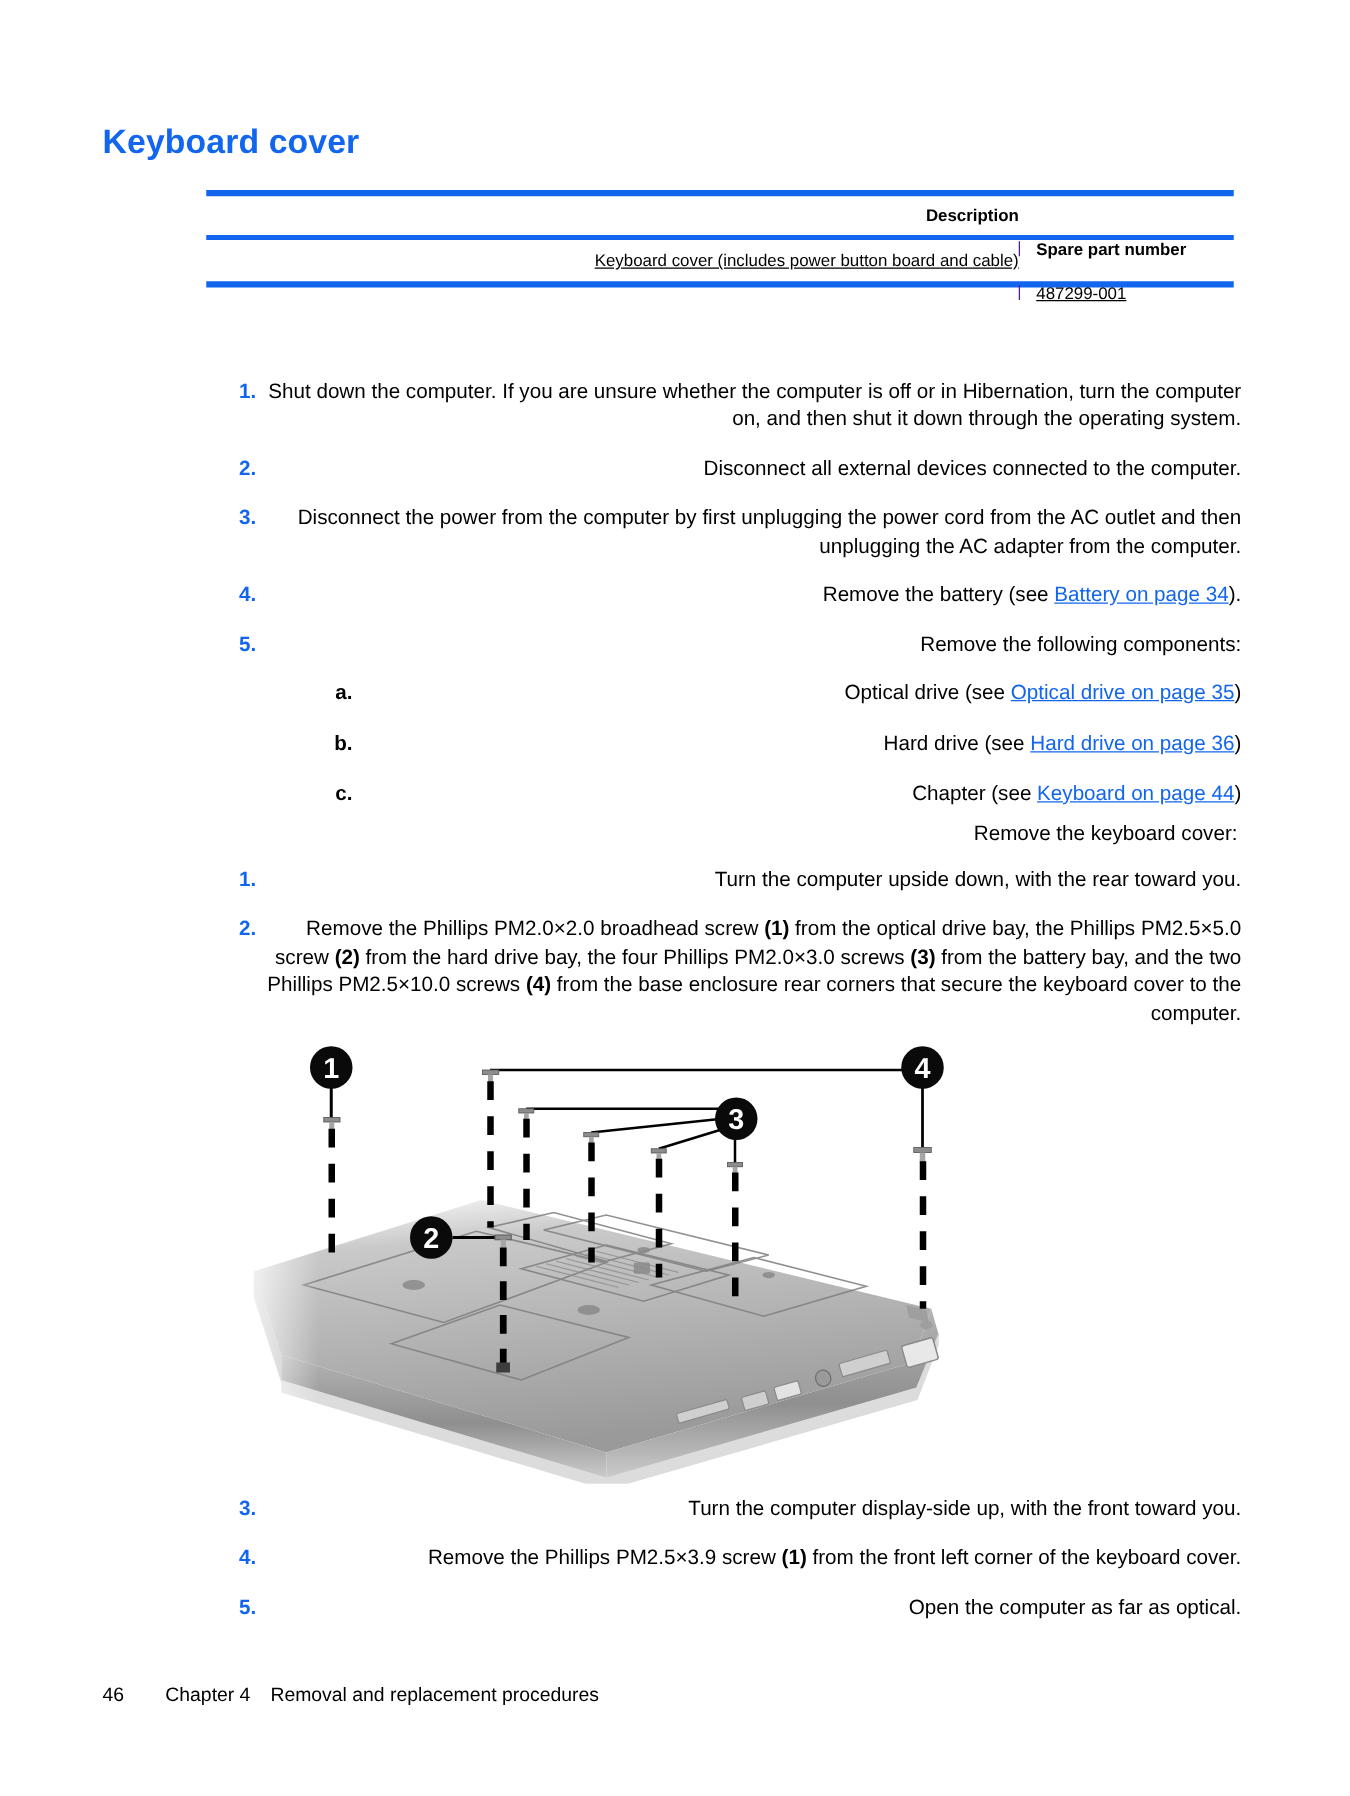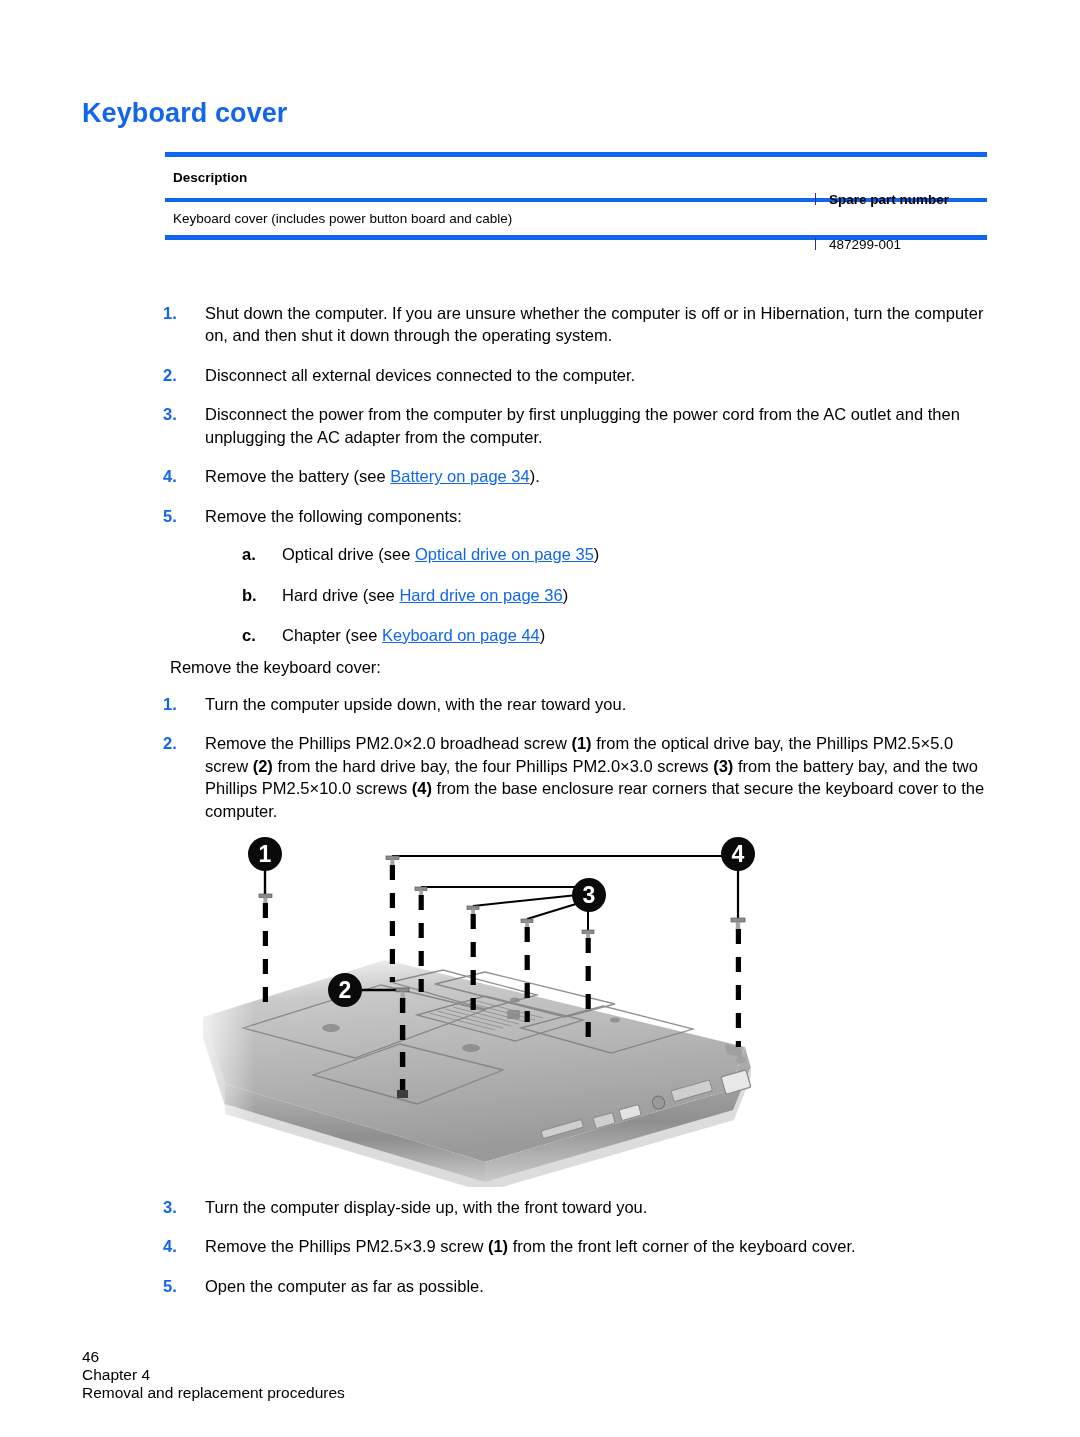--- a/index.html
+++ b/index.html
@@ -12,20 +12,21 @@
     height: 1437px;
     position: relative;
     font-family: "Liberation Sans", sans-serif;
     color: #000000;
     overflow: hidden;
   }
 
   .page {
     position: absolute;
     inset: 0;
+    text-align: right;
   }
 
   
   .page-heading {
     position: absolute;
     left: 82px;
     top: 100px;
     font-size: 27px;
     font-weight: bold;
     color: #1266ee;
@@ -71,22 +72,22 @@
     margin-top: 36px;
   }
   .thead .cell-desc, .thead .cell-part {
     font-size: 13.5px;
     font-weight: bold;
   }
   .tbody .cell-desc, .tbody .cell-part {
     font-size: 13.5px;
     font-weight: normal;
   }
-  .thead { height: 41px; }
-  .tbody { height: 33px; }
+  .thead { height: 31px; }
+  .tbody { height: 33px; text-decoration: underline; }
 
   
   .para {
     position: absolute;
     font-size: 16.5px;
     line-height: 1.36;
     color: #000;
   }
   .intro-1 { left: 170px; top: 268px; width: 820px; }
   .intro-2 { left: 170px; top: 656px; width: 820px; }
@@ -148,21 +149,20 @@
 
   
   .footer {
     position: absolute;
     left: 82px;
     top: 1348px;
     font-size: 15.5px;
     color: #000;
     display: flex;
     align-items: baseline;
-    flex-direction: column;
   }
   .footer .pg { font-weight: normal; margin-right: 33px; }
   .footer .ch { margin-right: 16px; }
 </style>
 </head>
 <body>
 
 <div class="page">
 
   <div class="page-heading">Keyboard cover</div>
@@ -409,21 +409,21 @@
     <div class="li">
       <div class="marker">3.</div>
       <div class="content">Turn the computer display-side up, with the front toward you.</div>
     </div>
     <div class="li">
       <div class="marker">4.</div>
       <div class="content"><span>Remove the Phillips PM2.5×3.9 screw </span><span class="bold">(1)</span><span> from the front left corner of the keyboard cover.</span></div>
     </div>
     <div class="li" style="margin-bottom:0;">
       <div class="marker">5.</div>
-      <div class="content">Open the computer as far as possible.</div>
+      <div class="content">Open the computer as far as optical.</div>
     </div>
   </div>
 
   <div class="footer">
     <span class="pg">46</span>
     <span class="ch">Chapter 4</span>
     <span>Removal and replacement procedures</span>
   </div>
 
 </div>

